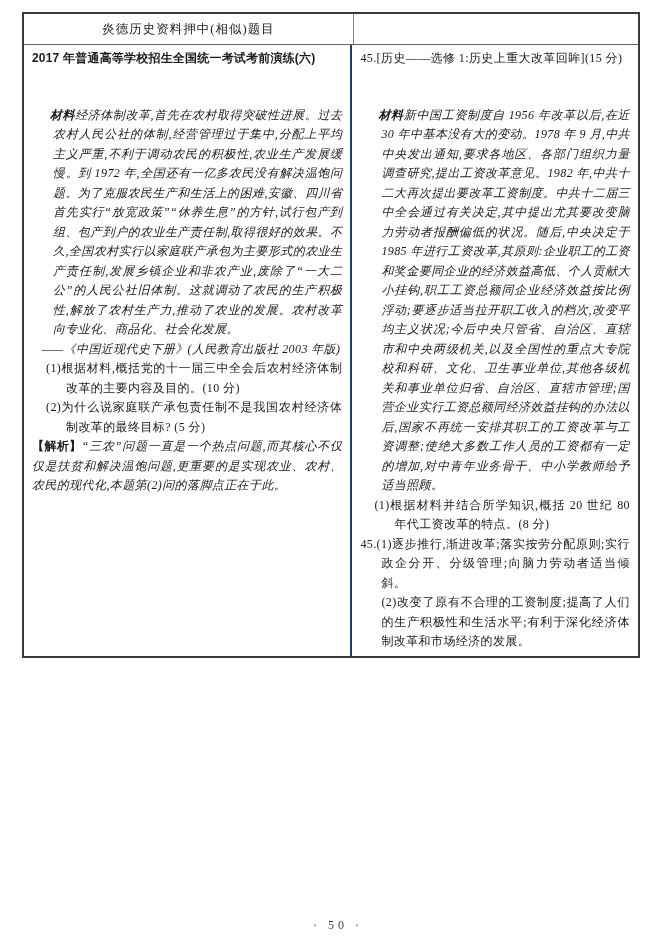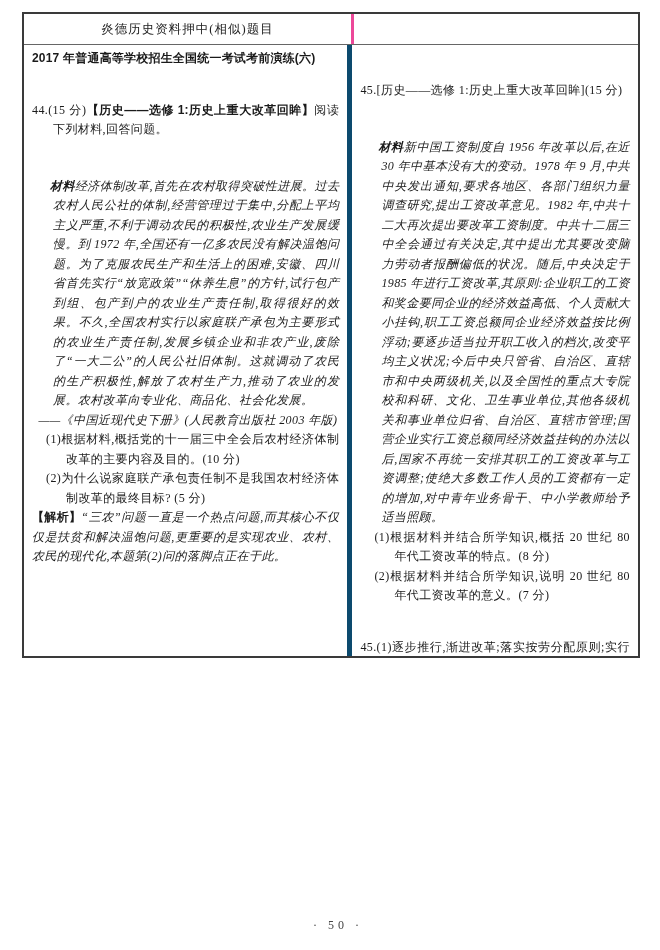--- a/index.html
+++ b/index.html
@@ -21,37 +21,37 @@
   }
   .cmp-header {
     display: flex; flex: 0 0 31px;
     border-bottom: 1px solid #666;
   }
   .cmp-header .cell {
     display: flex; align-items: center; justify-content: center;
     font-size: 12.5px; letter-spacing: 1px; color: #222;
   }
   .cmp-body { display: flex; flex: 1 1 auto; overflow: hidden; }
-  .col-left  { width: 330px; border-right: 5px solid #0c4a6e; }
-  .cmp-header .col-left { border-right: 3px solid #ec4899; }
+  .col-left  { width: 330px; border-right: 2px solid #0c4a6e; }
+  .cmp-header .col-left { border-right: 1px solid #ec4899; }
   .col-right { width: 287px; flex: 1 1 auto; }
 
   .cell-inner {
     padding: 4px 8px 6px 8px;
     font-size: 12px;
     line-height: 19.5px;
     letter-spacing: 0.4px;
     text-align: justify;
   }
 
   .exam-title {
     font-family: "Liberation Sans", "DejaVu Sans", sans-serif;
     font-weight: bold; font-size: 12px; letter-spacing: 0.2px;
   }
-  .hang2 { padding-left: 21px; text-indent: -21px; margin-top: 32px; }
+  .hang2 { padding-left: 21px; text-indent: -21px; }
   .hang1 { padding-left: 21px; text-indent: -3px; margin-top: 37px; }
   .q-item { padding-left: 34px; text-indent: -20px; }
   .ans-block { padding-left: 21px; }
   .flush { padding-left: 0; text-indent: 0; }
 
   .b-sans {
     font-family: "Liberation Sans", "DejaVu Sans", sans-serif;
     font-weight: bold; letter-spacing: 0.1px;
   }
   .kai { font-style: italic; }
@@ -81,21 +81,20 @@
       </div>
     </div>
 
     <div class="cmp-body">
 
       <div class="col-left">
         <div class="cell-inner">
 
           <p class="exam-title">2017 年普通高等学校招生全国统一考试考前演练(六)</p>
 
-          <p class="hang2"><span>44.</span><span>(15 分)</span><span class="b-sans">【历史——选修 1:历史上重大改革回眸】</span><span>阅读下列材料,回答问题。</span></p>
 
           <p class="hang1"><span class="kai-b">材料</span><span class="kai">经济体制改革,首先在农村取得突破性进展。过去农村人民公社的体制,经营管理过于集中,分配上平均主义严重,不利于调动农民的积极性,农业生产发展缓慢。到 1972 年,全国还有一亿多农民没有解决温饱问题。为了克服农民生产和生活上的困难,安徽、四川省首先实行“放宽政策”“休养生息”的方针,试行包产到组、包产到户的农业生产责任制,取得很好的效果。不久,全国农村实行以家庭联产承包为主要形式的农业生产责任制,发展乡镇企业和非农产业,废除了“一大二公”的人民公社旧体制。这就调动了农民的生产积极性,解放了农村生产力,推动了农业的发展。农村改革向专业化、商品化、社会化发展。</span></p>
 
           <p class="src-line">——《中国近现代史下册》(人民教育出版社 2003 年版)</p>
 
           <p class="q-item">(1)根据材料,概括党的十一届三中全会后农村经济体制改革的主要内容及目的。(10 分)</p>
 
 
           <p class="q-item">(2)为什么说家庭联产承包责任制不是我国农村经济体制改革的最终目标? (5 分)</p>
 
@@ -108,21 +107,20 @@
       <div class="col-right">
         <div class="cell-inner">
 
           <p class="hang2">45.[历史——选修 1:历史上重大改革回眸](15 分)</p>
 
           <p class="hang1"><span class="kai-b">材料</span><span class="kai">新中国工资制度自 1956 年改革以后,在近 30 年中基本没有大的变动。1978 年 9 月,中共中央发出通知,要求各地区、各部门组织力量调查研究,提出工资改革意见。1982 年,中共十二大再次提出要改革工资制度。中共十二届三中全会通过有关决定,其中提出尤其要改变脑力劳动者报酬偏低的状况。随后,中央决定于 1985 年进行工资改革,其原则:企业职工的工资和奖金要同企业的经济效益高低、个人贡献大小挂钩,职工工资总额同企业经济效益按比例浮动;要逐步适当拉开职工收入的档次,改变平均主义状况;今后中央只管省、自治区、直辖市和中央两级机关,以及全国性的重点大专院校和科研、文化、卫生事业单位,其他各级机关和事业单位归省、自治区、直辖市管理;国营企业实行工资总额同经济效益挂钩的办法以后,国家不再统一安排其职工的工资改革与工资调整;使绝大多数工作人员的工资都有一定的增加,对中青年业务骨干、中小学教师给予适当照顾。</span></p>
 
 
           <p class="q-item">(1)根据材料并结合所学知识,概括 20 世纪 80 年代工资改革的特点。(8 分)</p>
 
-          <p class="q-item">(2)根据材料并结合所学知识,说明 20 世纪 80 年代工资改革的意义。(7 分)</p>
 
           <p class="hang2"><span>45.</span><span>(1)逐步推行,渐进改革;落实按劳分配原则;实行政企分开、分级管理;向脑力劳动者适当倾斜。</span></p>
 
           <p class="ans-block flush" style="padding-left:21px;"><span>(2)改变了原有不合理的工资制度;提高了人们的生产积极性和生活水平;有利于深化经济体制改革和市场经济的发展。</span></p>
 
         </div>
       </div>
 
     </div>
   </div>

